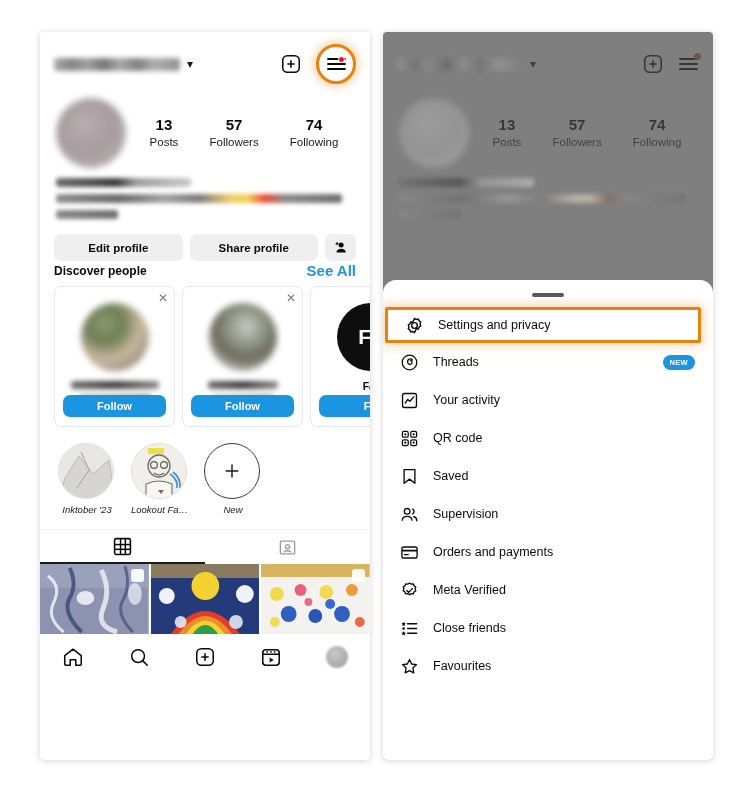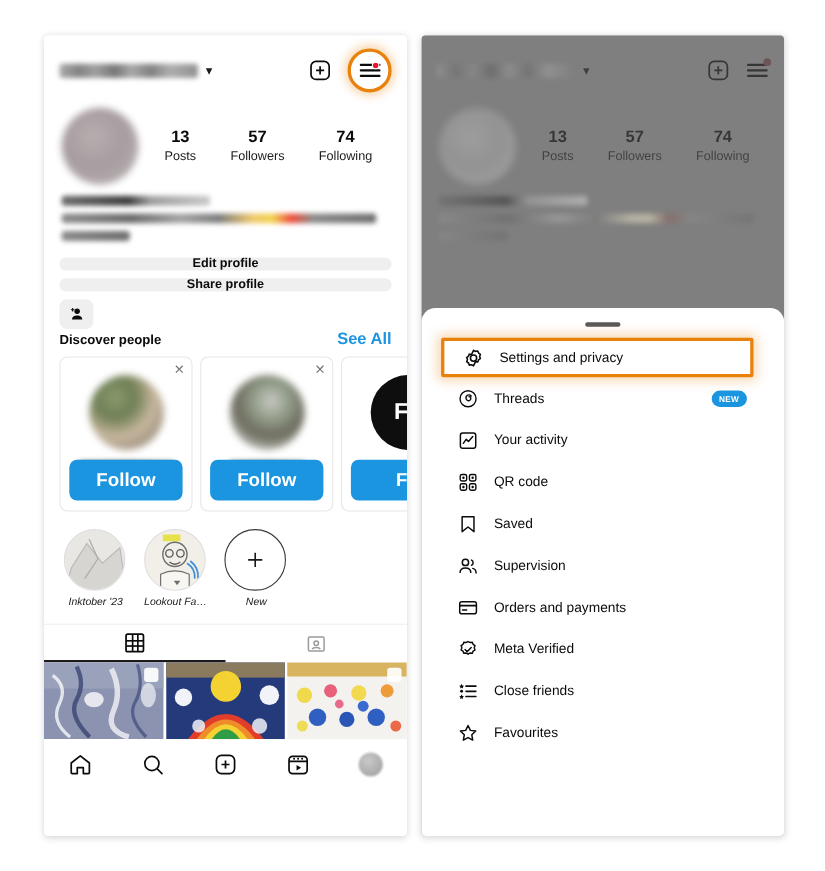--- a/index.html
+++ b/index.html
@@ -50,21 +50,21 @@
   .stat { text-align:center; }
   .stat .num { font-size:15px; font-weight:bold; color:#0b0b0b; line-height:1.25; }
   .stat .lbl { font-size:11.5px; color:#1a1a1a; line-height:1.3; }
 
   .bio { padding: 4px 16px 0; }
   .bio-l { height:9px; border-radius:3px; filter: blur(2.3px); margin-bottom:7px; }
   .bio-l1 { width:135px; background:linear-gradient(90deg,#6e6e6e,#3e3e3e 45%,#9e9e9e 60%,#c9c9c9); }
   .bio-l2 { width:286px; background:linear-gradient(90deg,#8e8e8e 0%,#6a6a6a 22%,#a3a3a3 38%,#7c7c7c 50%,#f0c96a 61%,#f2d24f 67%,#ef4b3a 73%,#8a8a8a 80%,#6f6f6f 100%); }
   .bio-l3 { width: 62px; background:linear-gradient(90deg,#8a8a8a,#6d6d6d); }
 
-  .actions { display:flex; gap:7px; padding: 8px 14px 0; flex-direction: column; }
+  .actions { display:flex; gap:7px; padding: 8px 14px 0; }
   .btn-grey {
     flex:1; height:27px; background:#efefef; border-radius:7px;
     display:flex; align-items:center; justify-content:center;
     font-size:11.5px; font-weight:bold; color:#0b0b0b;
   }
   .btn-sq { width:31px; height:27px; background:#efefef; border-radius:7px;
             display:flex; align-items:center; justify-content:center; }
 
   .dp-head { display:flex; align-items:center; justify-content:space-between; padding: 1px 14px 7px; }
   .dp-title { font-size:12px; font-weight:bold; color:#0b0b0b; }
@@ -83,22 +83,22 @@
             display:flex; align-items:center; justify-content:center; color:#fff;
             font-size:21px; font-weight:bold; overflow:hidden; }
   .dp-n1 { height:8px; border-radius:3px; margin:10px auto 5px; width:88px; filter:blur(2.4px);
            background:linear-gradient(90deg,#6e6e6e,#3f3f3f 50%,#8d8d8d); }
   .dp-n2 { height:7px; border-radius:3px; margin:0 auto 0; width:72px; filter:blur(2.4px);
            background:linear-gradient(90deg,#c4c4c4,#9d9d9d); }
   .dp-n2b { background:linear-gradient(90deg,#cfcfcf,#b2b2b2); width:60px; }
   .dp-name-v { font-size:10.5px; font-weight:bold; color:#0b0b0b; text-align:center; margin-top:9px; }
   .dp-sub-v { font-size:9.5px; color:#8e8e8e; text-align:center; margin-top:3px; }
   .dp-follow {
-    position:absolute; left:8px; right:8px; bottom:9px; height:37px; border-radius:7px;
-    background:#1b95e0; color:#fff; font-size:17px; font-weight:bold;
+    position:absolute; left:8px; right:8px; bottom:9px; height:22px; border-radius:7px;
+    background:#1b95e0; color:#fff; font-size:11px; font-weight:bold;
     display:flex; align-items:center; justify-content:center;
   }
 
   .hl-row { display:flex; gap:15px; padding: 16px 18px 0; align-items:flex-start;font-style:italic; }
   .hl { width:58px; text-align:center; }
   .hl-circ { width:56px; height:56px; border-radius:50%; border:1px solid #dedede; overflow:hidden; position:relative; background:#eceae4; }
   .hl-lbl { font-size:9.5px; color:#1a1a1a; margin-top:5px; white-space:nowrap; overflow:hidden; text-overflow:ellipsis; }
   .hl-new .hl-circ { border:1px solid #3b3b3b; background:#fff; display:flex; align-items:center; justify-content:center; }
 
   .tabs { display:flex; margin-top:14px; border-top:1px solid #efefef; }
@@ -114,21 +114,21 @@
   .nav-av { width:22px; height:22px; border-radius:50%; background:radial-gradient(circle at 40% 35%,#c9c9c9,#9b9b9b); filter: blur(1px); }
 
   
   .dim { position:absolute; inset:0; background:#7f7f7f; }
   .r-scrim-content { position:relative; opacity:.62; filter: saturate(.2); }
   .sheet {
     position:absolute; left:0; right:0; bottom:0; top:248px; background:#fff;
     border-radius:13px 13px 0 0; padding-top: 8px;
   }
   .grabber { width:32px; height:4px; border-radius:2px; background:#5a5a5a; margin: 5px auto 10px; }
-  .menu { padding: 0 16px 6px; }
+  .menu { padding: 0 0 6px; }
   .menu-item { display:flex; align-items:center; gap:14px; height:38px; padding: 0 17px; position:relative; }
   .menu-item .mlabel { font-size:12.5px; color:#0b0b0b; }
   .menu-item.highlight {
     border:3px solid #E8820C; border-radius:2px; margin: 0 12px 0 2px; height:36px;
     box-shadow: 0 0 10px 3px rgba(232,130,12,0.3); background:#fff;
   }
   .badge-new {
     position:absolute; right:18px; background:#1b95e0; color:#fff; font-size:7.5px; font-weight:bold;
     padding: 3px 7px; border-radius:9px; letter-spacing:.3px;
   }

